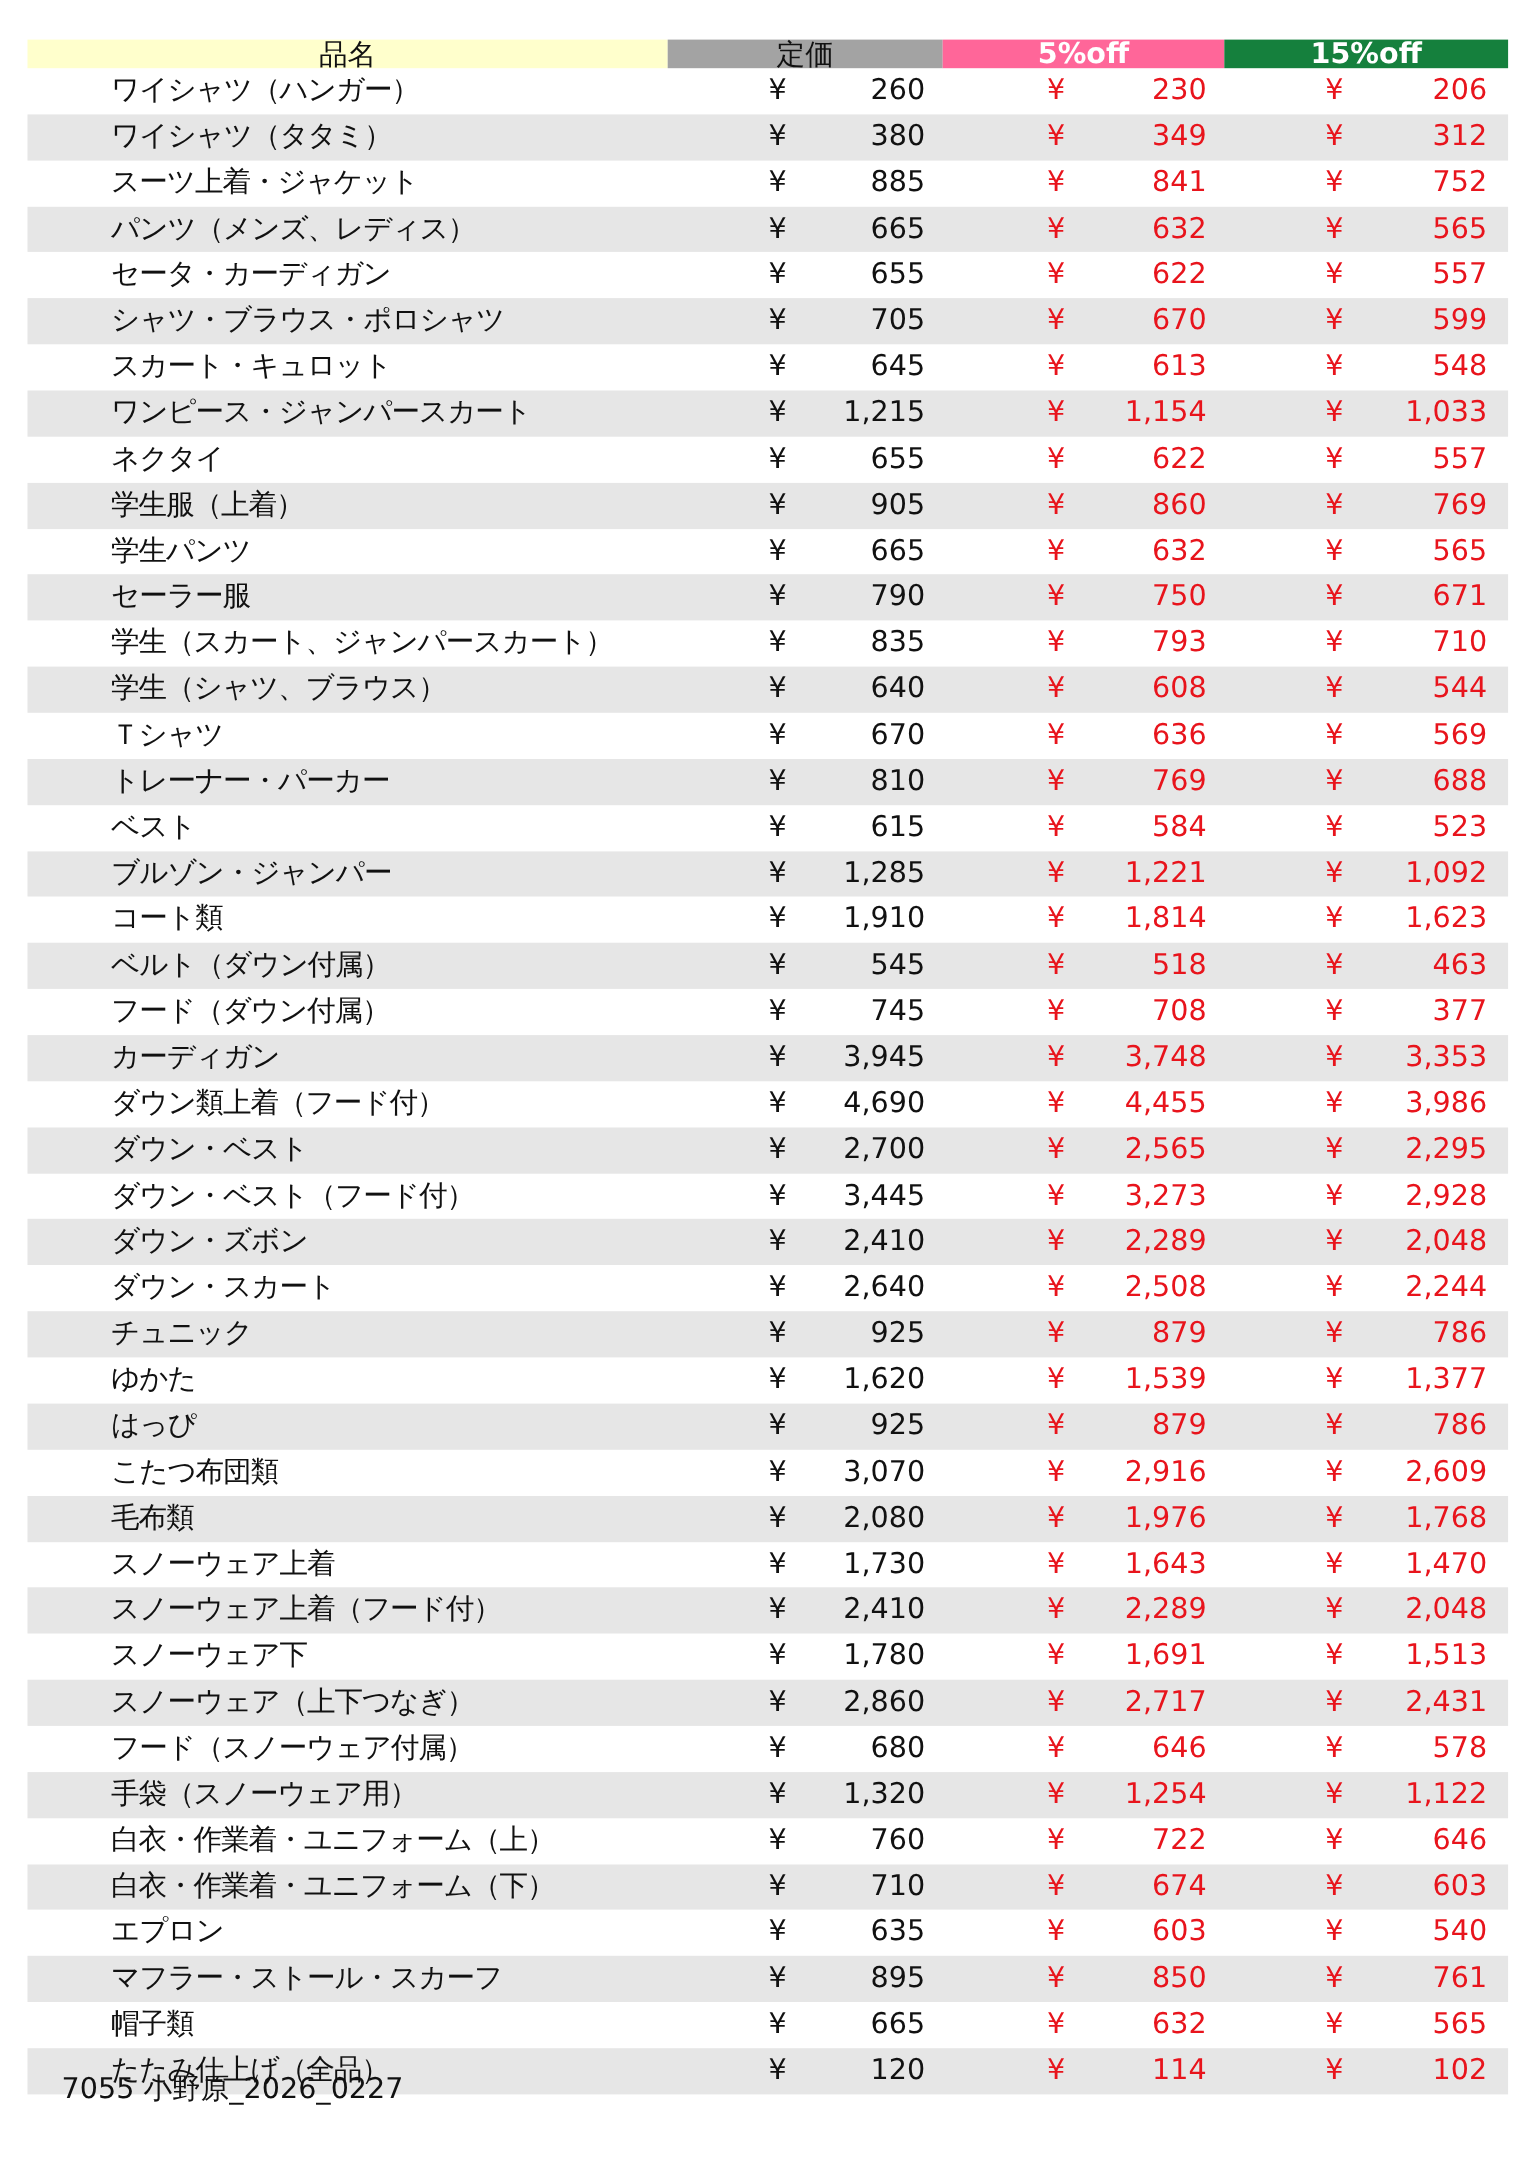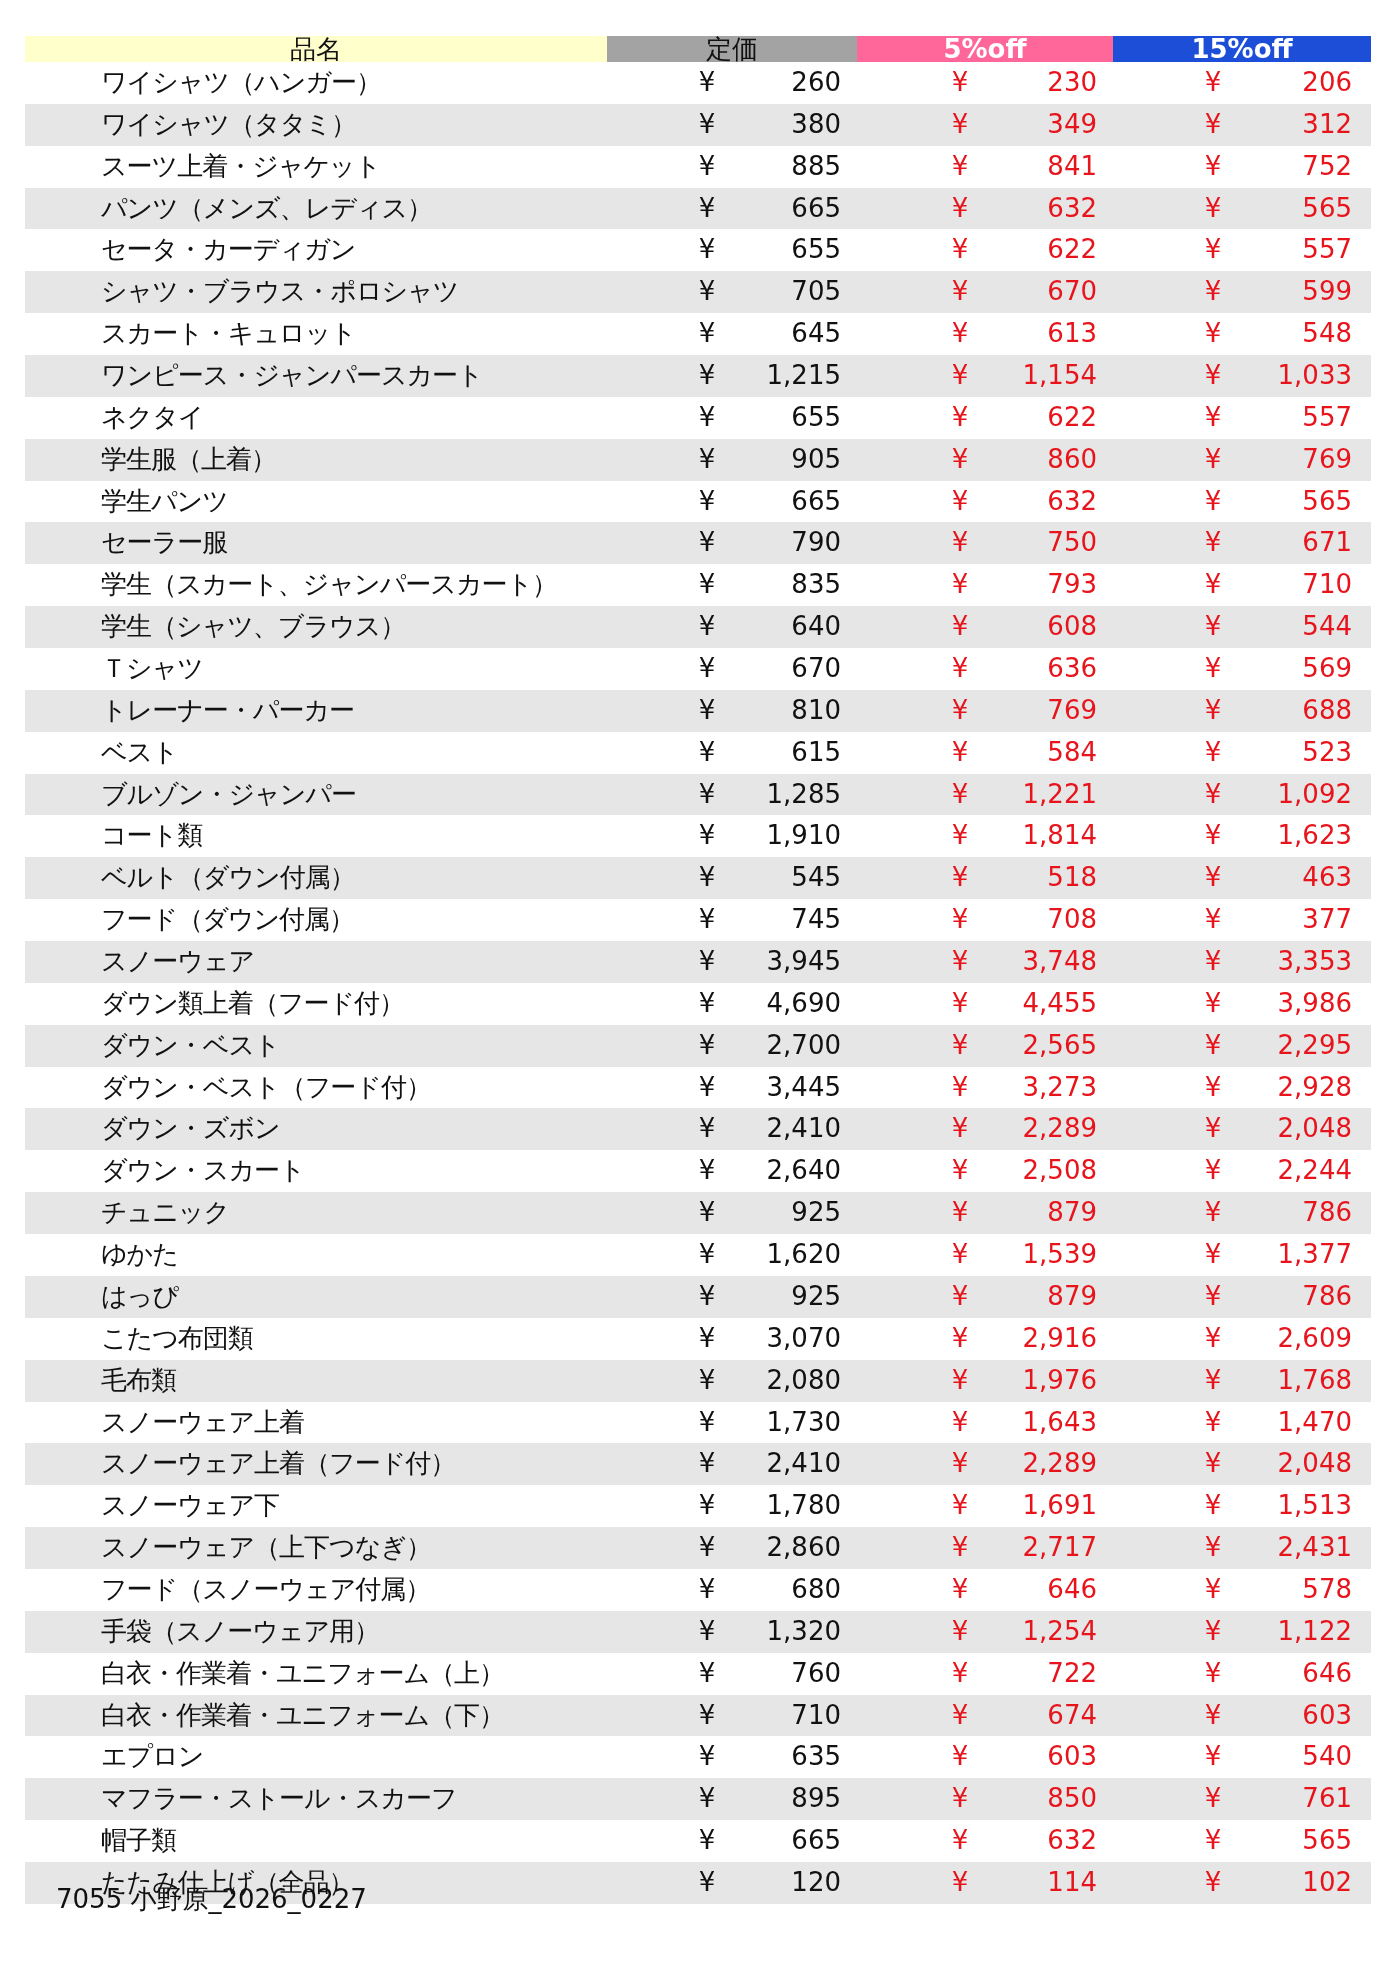--- a/index.html
+++ b/index.html
@@ -4,21 +4,21 @@
 <style>
   html, body { margin:0; padding:0; background:#ffffff; }
   body { width:1400px; height:1972px; position:relative; overflow:hidden;
          font-family:"DejaVu Sans", "Liberation Sans", sans-serif; color:#111; }
   .table { position:absolute; left:25px; top:36px; width:1346px; }
   .hdr { display:flex; height:26px; font-size:26px; }
   .hdr > div { display:flex; align-items:center; justify-content:center; }
   .h-name { width:582px; background:#FFFFCC; }
   .h-price { width:250px; background:#a3a3a3; }
   .h-5 { width:256px; background:#FF6699; color:#fff; font-weight:bold; }
-  .h-15 { width:258px; background:#1d4ed8; color:#fff; font-weight:bold; }
+  .h-15 { width:258px; background:#15803d; color:#fff; font-weight:bold; }
   .row { position:relative; height:41.86px; font-size:26px; }
   .row.alt { background:#E6E6E6; }
   .row > span { position:absolute; top:0; height:41.86px; line-height:41.86px; white-space:nowrap; }
   .c-name { left:31px; letter-spacing:-1px;margin-left:45px; }
   .y1 { left:670px; width:24px; text-align:center; }
   .v1 { right:530px; text-align:left; }
   .y2 { left:923px; width:24px; text-align:center; color:#E8141C; }
   .v2 { right:274px; text-align:left; color:#E8141C; }
   .y3 { left:1176px; width:24px; text-align:center; color:#E8141C; }
   .v3 { right:19px; text-align:right; color:#E8141C; }
@@ -218,21 +218,21 @@
       <div class="row">
         <span class="c-name">フード（ダウン付属）</span>
         <span class="y1">¥</span>
         <span class="v1">745</span>
         <span class="y2">¥</span>
         <span class="v2">708</span>
         <span class="y3">¥</span>
         <span class="v3">377</span>
       </div>
       <div class="row alt">
-        <span class="c-name">スノーウェア</span>
+        <span class="c-name">カーディガン</span>
         <span class="y1">¥</span>
         <span class="v1">3,945</span>
         <span class="y2">¥</span>
         <span class="v2">3,748</span>
         <span class="y3">¥</span>
         <span class="v3">3,353</span>
       </div>
       <div class="row">
         <span class="c-name">ダウン類上着（フード付）</span>
         <span class="y1">¥</span>

